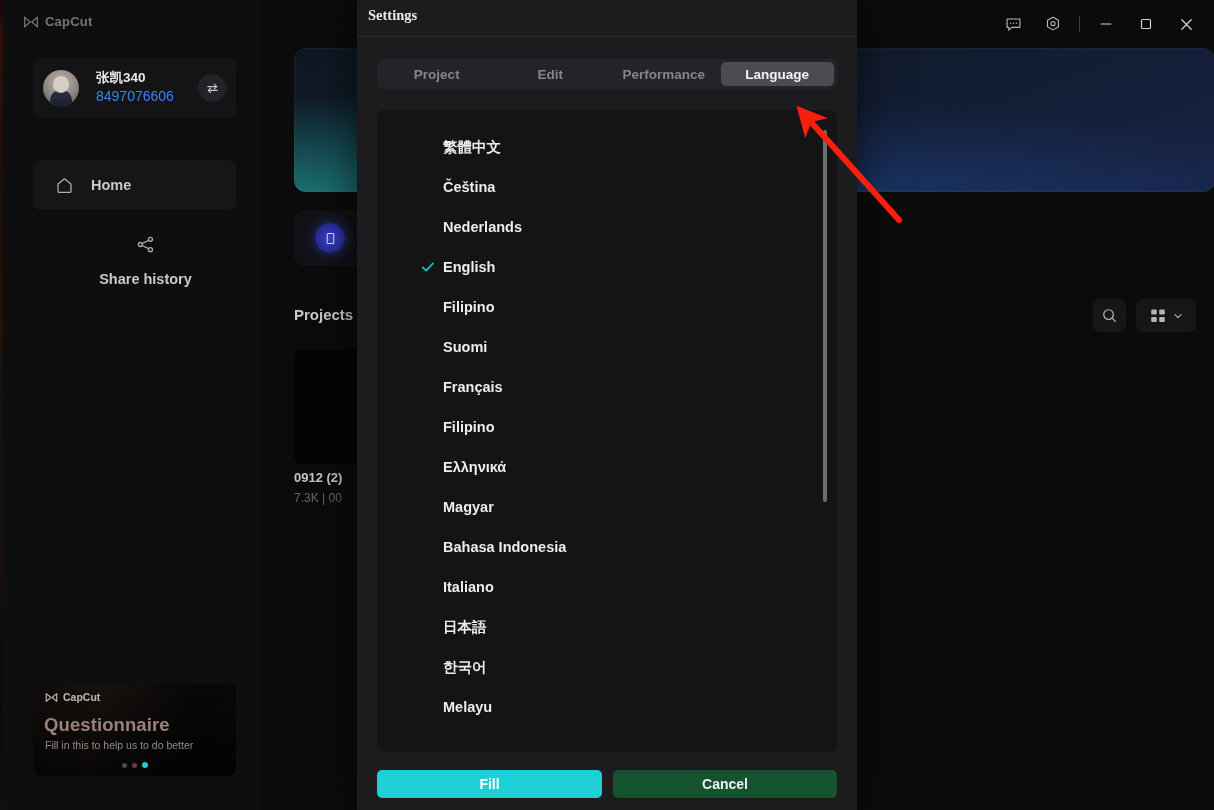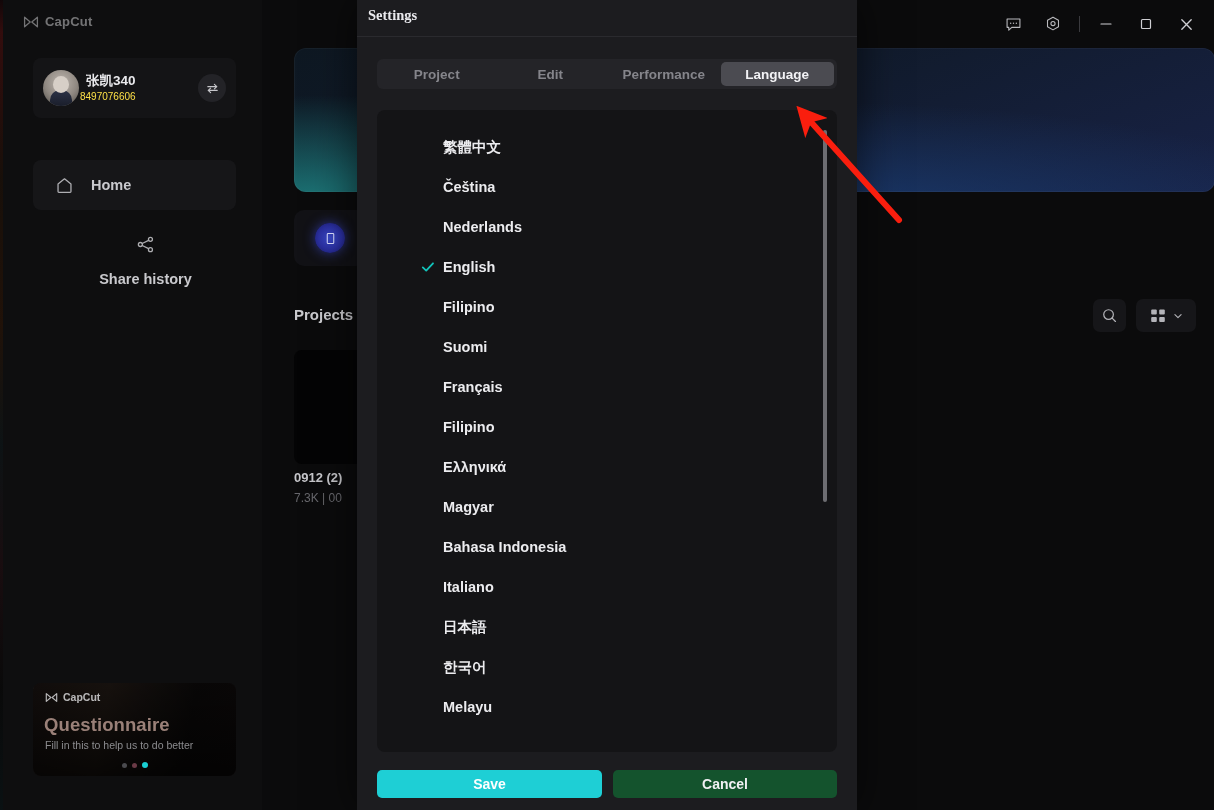--- a/index.html
+++ b/index.html
@@ -73,23 +73,23 @@
     width: 22px; height: 16px;
     background: linear-gradient(180deg,#2c3246,#1a1e2b);
     border-radius: 10px 10px 0 0;
   }
   .avatar::before {
     content: "";
     position: absolute; left: 50%; top: 6px; transform: translateX(-50%);
     width: 16px; height: 17px; border-radius: 50%;
     background: #d7cfc7; z-index: 2;
   }
-  .profile-meta { margin-left: 1px; line-height: 1.25; text-align: right; }
+  .profile-meta { margin-left: 17px; line-height: 1.25; }
   .profile-name { font-size: 13.5px; font-weight: 700; color: #e9e9ec; }
-  .profile-id { font-size: 10px; color: #fde047; margin-top: 1px; }
+  .profile-id { font-size: 14px; color: #3b82f6; margin-top: 1px; }
   .switch-btn {
     margin-left: auto;
     width: 28px; height: 28px; border-radius: 50%;
     background: #232327;
     display: flex; align-items: center; justify-content: center;
   }
 
   .nav-item {
     position: absolute;
     left: 30px;
@@ -540,21 +540,21 @@
           <div class="lang-item">
             <span>Melayu</span>
           </div>
         </div>
       <div class="scroll-track">
         <div class="scroll-thumb"></div>
       </div>
     </div>
 
     <div class="footer-btns">
-      <div class="btn btn-save">Save</div>
+      <div class="btn btn-save">Fill</div>
       <div class="btn btn-cancel">Cancel</div>
     </div>
   </div>
 
   <svg class="arrow-layer" width="1214" height="810" viewBox="0 0 1214 810">
     <defs>
       <marker id="arrowhead" markerWidth="5" markerHeight="5" refX="3.6" refY="2.5" orient="auto">
         <path d="M0,0 L5,2.5 L0,5 L1.3,2.5 Z" fill="#fa1e0e"></path>
       </marker>
     </defs>

